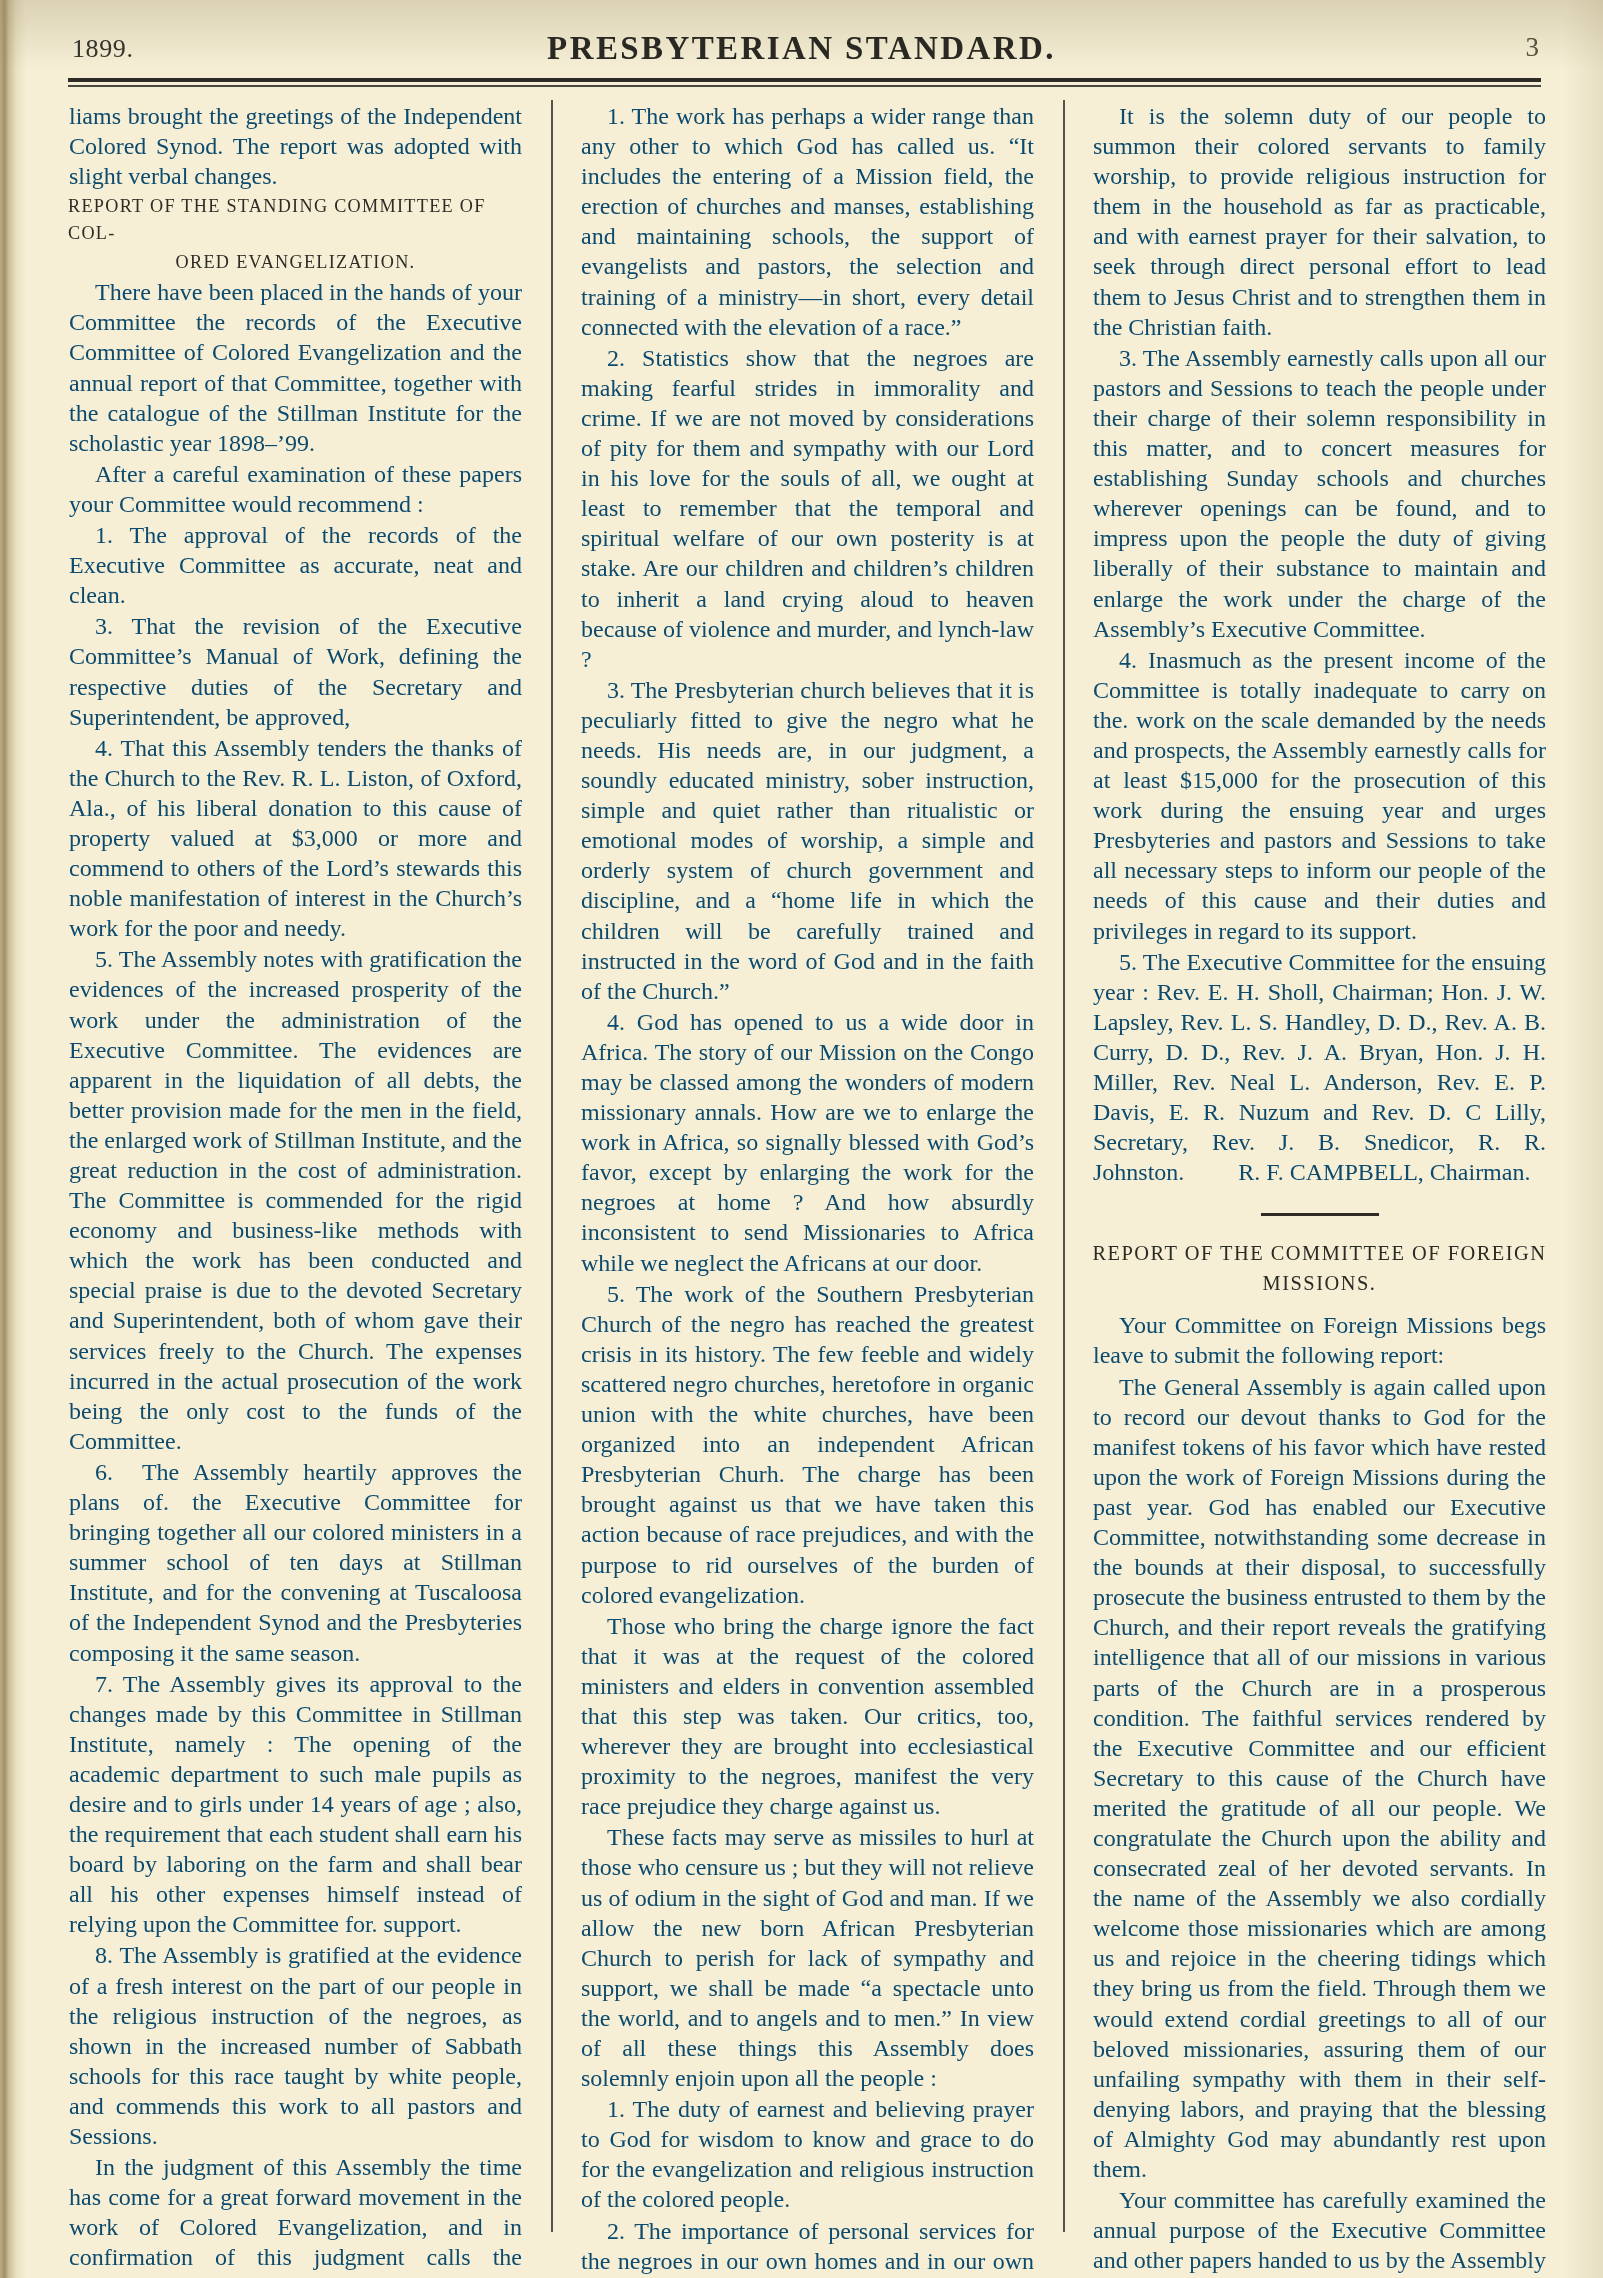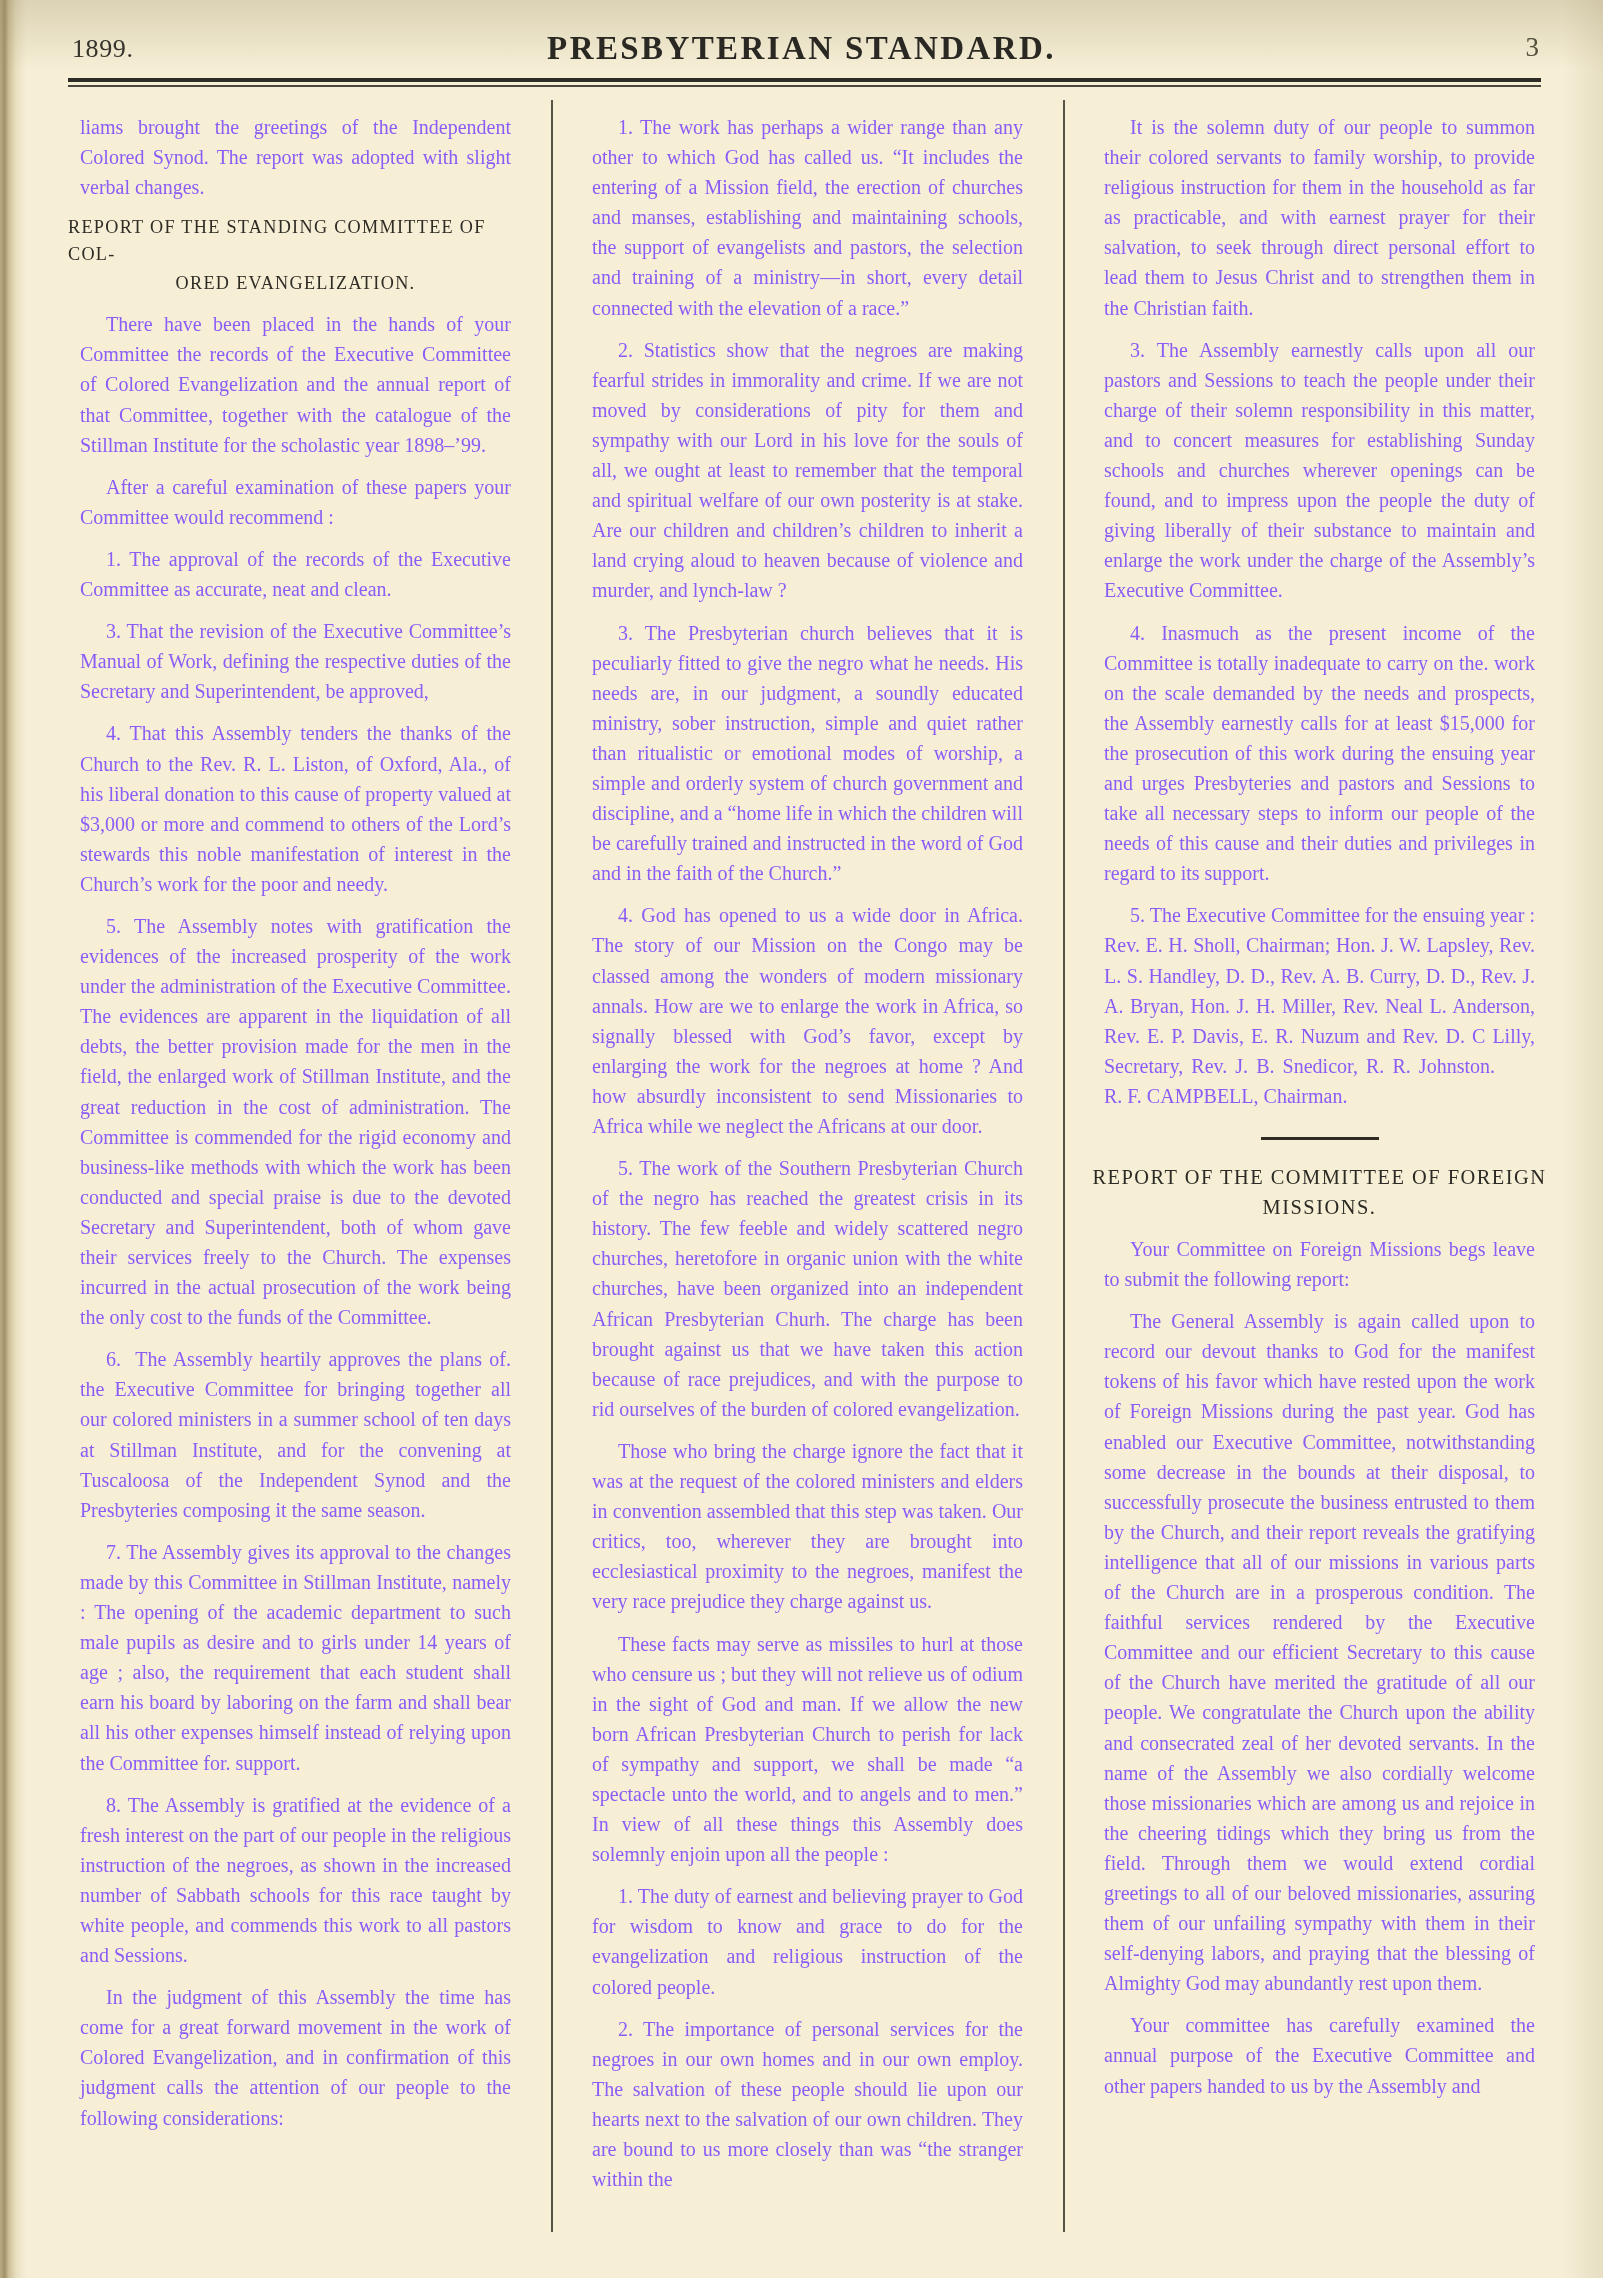--- a/index.html
+++ b/index.html
@@ -72,27 +72,27 @@
     width:57px;
     position:relative;
   }
   .col-gap .vrule{
     position:absolute;left:28px;top:0;bottom:18px;width:2px;
     background:#3a372f;
     opacity:.85;
   }
 
   p{
-    margin:12px;
-    font-size:20px;
+    margin:1px;
+    font-size:24px;
     line-height:30.1px;
     text-align:justify;
     text-justify:inter-word;
     hyphens:none;
-    color:#8b5cf6;
+    color:#0c4a6e;
   }
   p.indent{ text-indent:26px; }
   p.cont{ text-indent:0; }
 
   
   .sc-head{
     margin:2px 0 0 0;
     font-size:18.2px;
     line-height:27px;
     letter-spacing:1.3px;

